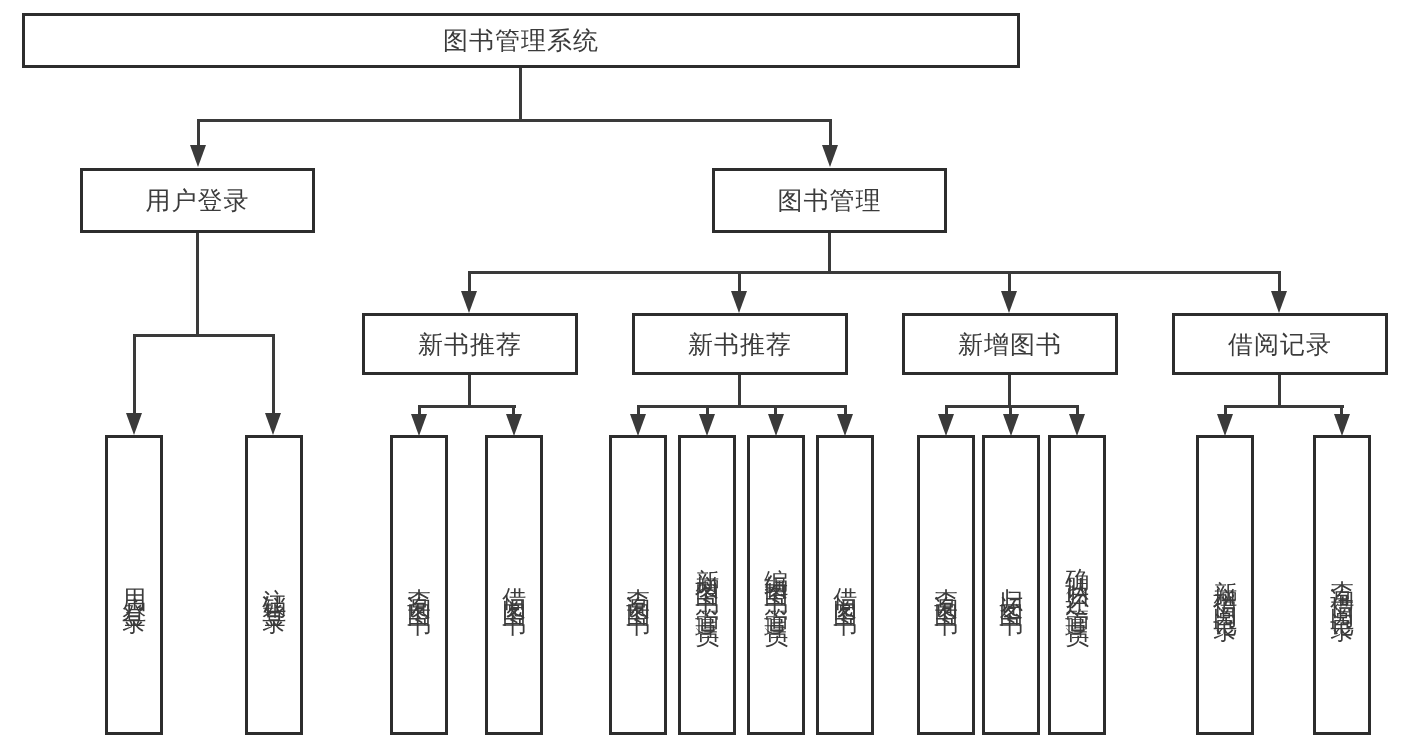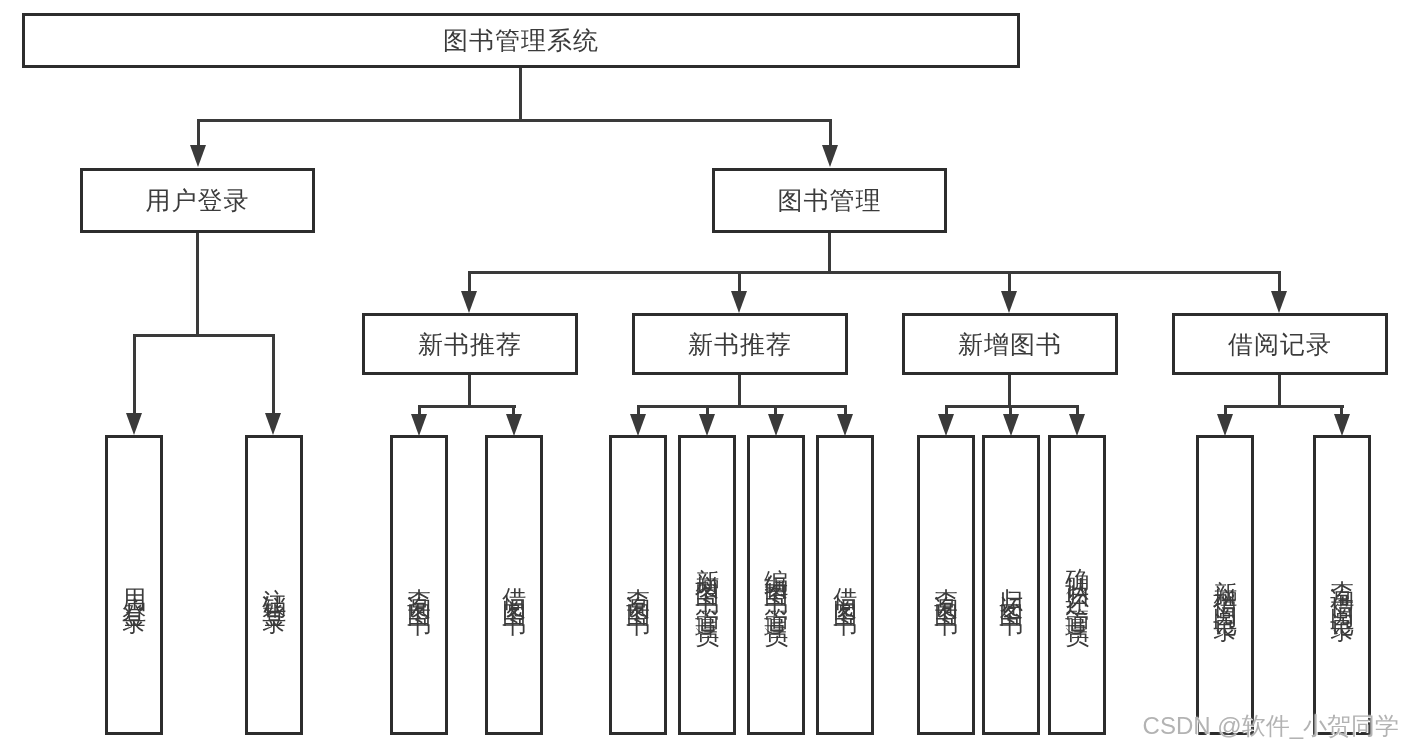--- a/index.html
+++ b/index.html
@@ -182,15 +182,14 @@
     <span class="vlabel">确认归还（管理员）</span>
   </div>
 
   <div class="box leaf" style="left:1196px; top:435px; width:58px; height:300px;">
     <span class="vlabel">新增借阅记录</span>
   </div>
   <div class="box leaf" style="left:1313px; top:435px; width:58px; height:300px;">
     <span class="vlabel">查询借阅记录</span>
   </div>
 
-  <div class="watermark">CSDN @软件_小贺同学</div>
 
 </div>
 
 </body></html>

